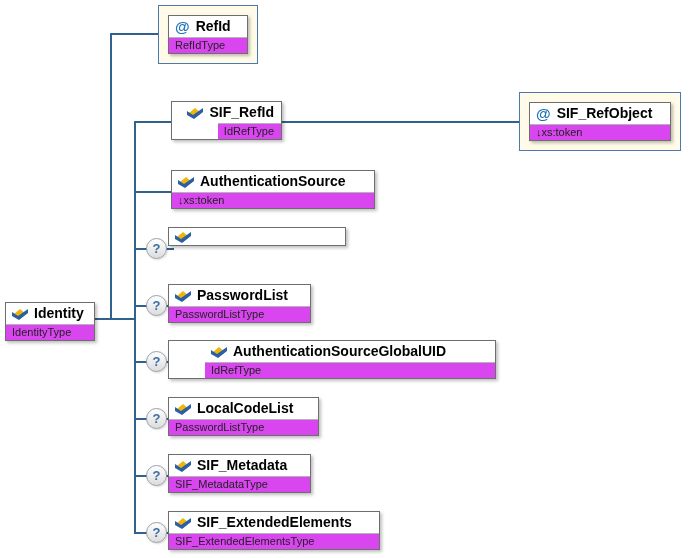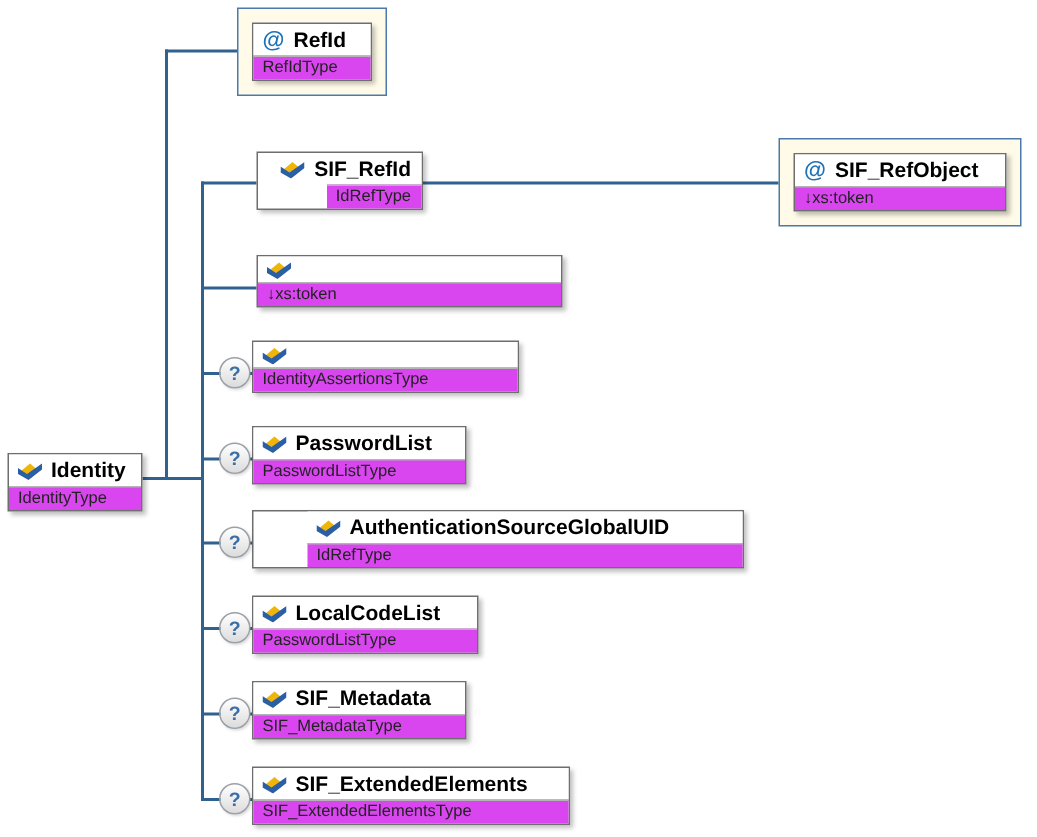--- a/index.html
+++ b/index.html
@@ -111,37 +111,37 @@
   </div>
 
   <div class="ebox abs" style="left:171px; top:170px; min-width:202px;">
     <div class="title">
       <span class="el-icon">
         <svg width="16" height="12" viewBox="0 0 16 12">
             <polygon points="2,6 8,1 14,6 8,11" fill="#efb50a"></polygon>
             <path d="M0,4 L6,8 L16,1 L16,5 L7,12 L0,8 Z" fill="#2b5fa5"></path>
           </svg>
       </span>
+      <span>AuthenticationSource</span>
     </div>
     <div class="sub">↓xs:token</div>
   </div>
 
   <div class="opt" style="left:146px; top:238px;">
     <span>?</span>
   </div>
   <div class="ebox abs" style="left:168px; top:227px; min-width:176px;">
     <div class="title">
       <span class="el-icon">
         <svg width="16" height="12" viewBox="0 0 16 12">
             <polygon points="2,6 8,1 14,6 8,11" fill="#efb50a"></polygon>
             <path d="M0,4 L6,8 L16,1 L16,5 L7,12 L0,8 Z" fill="#2b5fa5"></path>
           </svg>
       </span>
     </div>
-    <div class="sub">IdentityAssertionsType</div>
   </div>
 
   <div class="opt" style="left:146px; top:295px;">
     <span>?</span>
   </div>
   <div class="ebox abs" style="left:168px; top:284px; min-width:141px;">
     <div class="title">
       <span class="el-icon">
         <svg width="16" height="12" viewBox="0 0 16 12">
             <polygon points="2,6 8,1 14,6 8,11" fill="#efb50a"></polygon>

